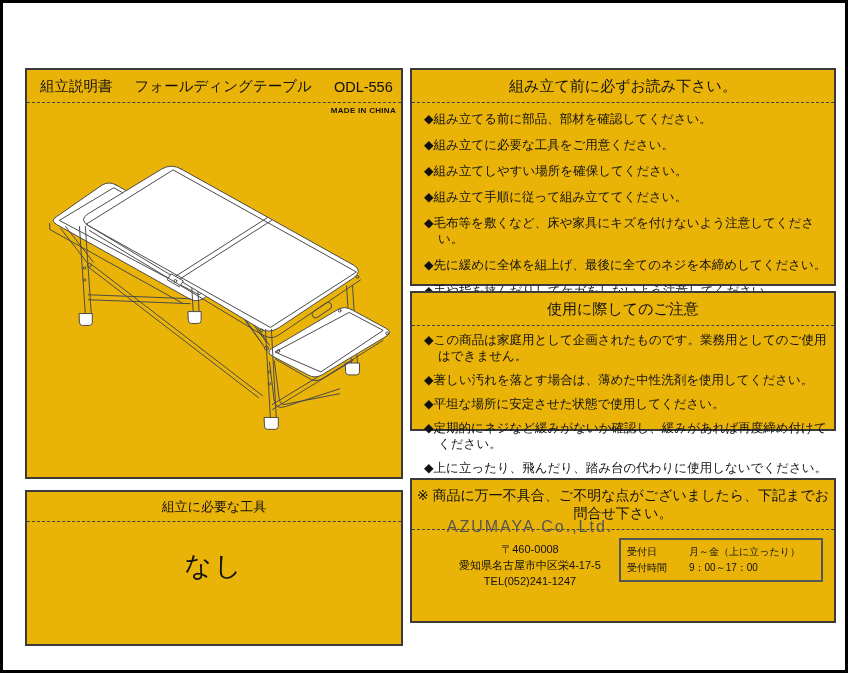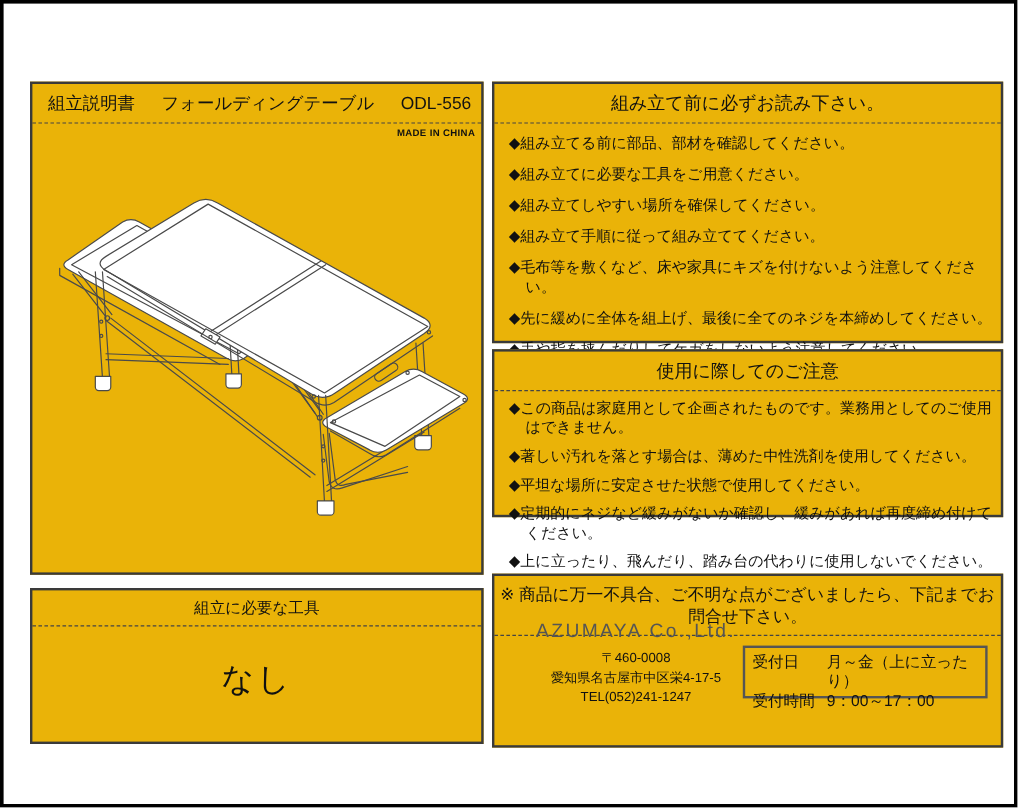--- a/index.html
+++ b/index.html
@@ -19,34 +19,34 @@
   .drawing{position:absolute; left:0; top:0; width:374px; height:407px;}
   
   .pre-box{left:407px; top:65px; width:426px; height:218px;}
   .use-box{left:407px; top:288px; width:426px; height:140px;}
   ul.notes{list-style:none; margin:0; padding:8px 0 0 12px;}
   ul.notes li{font-size:12.5px; line-height:16px; margin-bottom:10px;
               padding-left:14px; text-indent:-14px;}
   .use-box ul.notes{padding-top:6px;}
   .use-box ul.notes li{margin-bottom:8px;}
   
-  .tools-box{left:22px; top:487px; width:378px; height:130px;}
+  .tools-box{left:22px; top:487px; width:378px; height:156px;}
   .tools-hdr{font-size:13px; padding:6px 4px 5px;}
   .tools-body{text-align:center; font-size:27px; padding-top:26px; letter-spacing:2px;}
   
   .contact-box{left:407px; top:475px; width:426px; height:145px;}
   .contact-note{font-size:14px; text-align:center; padding:7px 2px 6px;
                 border-bottom:1px dashed #444;}
   .company-block{position:absolute; left:12px; top:38px; width:212px; text-align:center;}
   .company-name{font-size:16px; color:#555; letter-spacing:2px; white-space:nowrap;}
   .company-line{font-size:11px; line-height:15px; margin-top:1px;}
   .company-line.first{margin-top:6px;}
   .hours-box{position:absolute; left:207px; top:58px; width:204px; height:44px;
              border:2px solid #555; box-sizing:border-box; padding:4px 6px;}
-  .hours-row{display:flex; font-size:13px; line-height:16px;}
+  .hours-row{display:flex; font-size:10px; line-height:16px;}
   .hours-label{width:62px; flex:0 0 62px;}
   svg .ln{stroke:#4a4a4a; stroke-width:1; fill:none; stroke-linecap:round; stroke-linejoin:round;}
   svg .fl{fill:#fff;}
 </style>
 </head>
 <body>
 
 <div class="page">
 
   <div class="box left-main">

